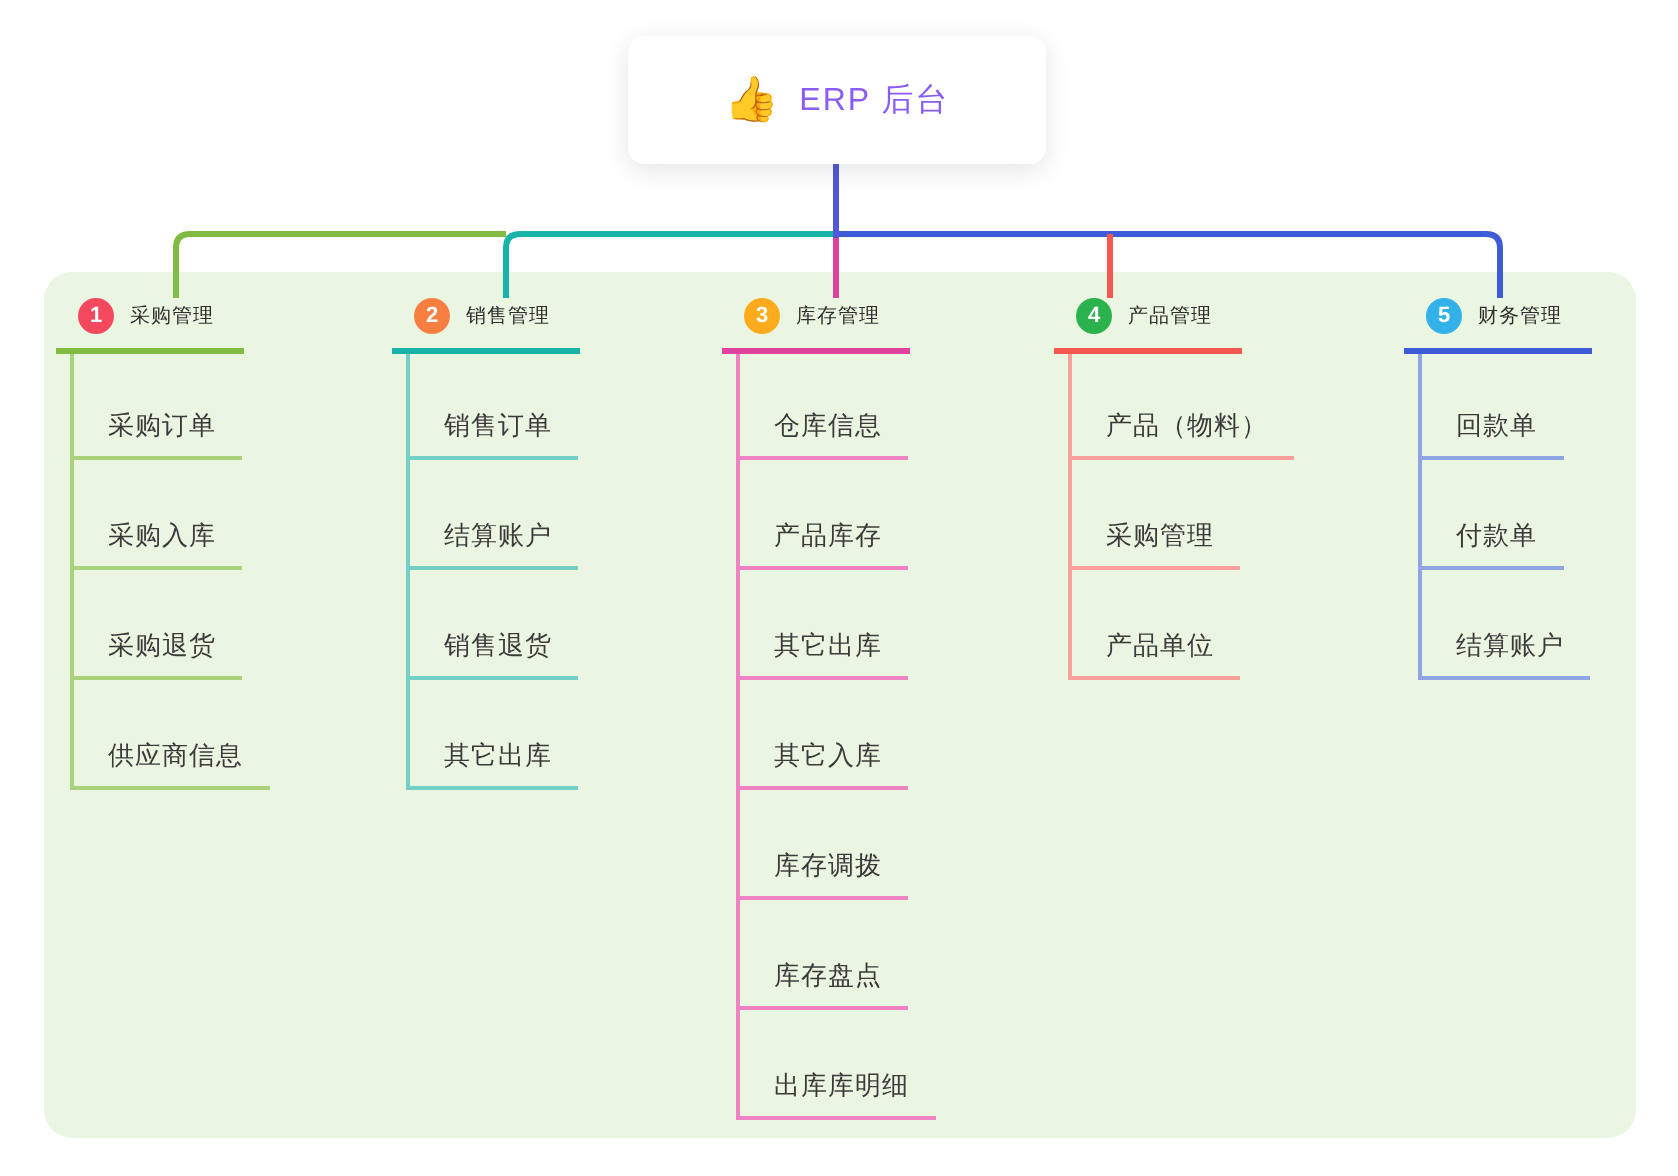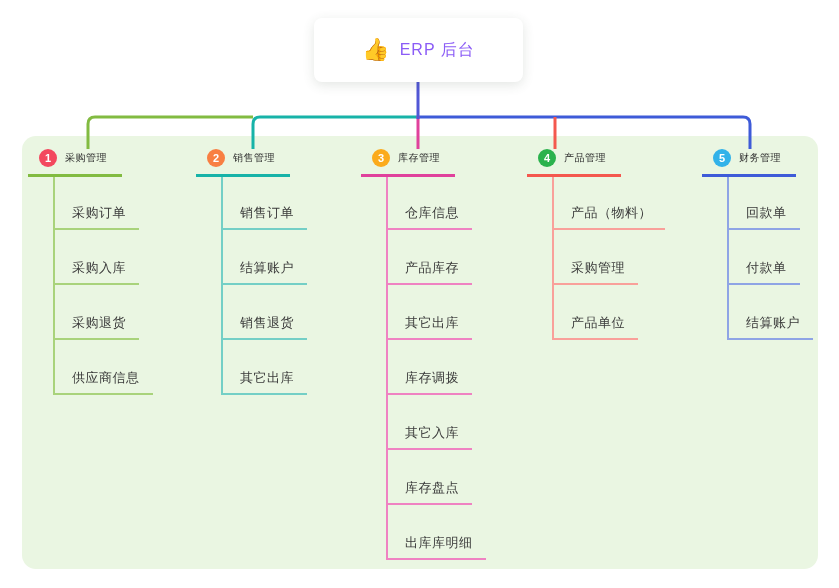--- a/index.html
+++ b/index.html
@@ -80,21 +80,21 @@
     flex: 0 0 18px;
   }
   .topic-label {
     font-size: 10px;
     font-weight: 400;
     color: #2d2d2d;
     letter-spacing: 0.5px;
   }
 
   .children {
-    margin-left: 25px;
+    margin-left: 7px;
     border-left: 2px solid var(--childline);
     width: fit-content;
     text-align: right;
   }
   .child {
     height: 55px;
     width: fit-content;
     display: flex;
     align-items: flex-end;
     padding: 0 13px 6px 17px;
@@ -147,22 +147,22 @@
           <div class="child">销售退货</div>
           <div class="child">其它出库</div>
         </div></div>
       <div class="branch" style="left: 361px; --line: #e0419c; --badge: #fbab1c; --childline: #ef82c2;"><div class="topic">
           <span class="badge">3</span>
           <span class="topic-label">库存管理</span>
         </div><div class="children">
           <div class="child">仓库信息</div>
           <div class="child">产品库存</div>
           <div class="child">其它出库</div>
+          <div class="child">其它入库</div>
           <div class="child">库存调拨</div>
-          <div class="child">其它入库</div>
           <div class="child">库存盘点</div>
           <div class="child">出库库明细</div>
         </div></div>
       <div class="branch" style="left: 527px; --line: #f4584e; --badge: #2bb24d; --childline: #f9a09a;"><div class="topic">
           <span class="badge">4</span>
           <span class="topic-label">产品管理</span>
         </div><div class="children">
           <div class="child">产品（物料）</div>
           <div class="child">采购管理</div>
           <div class="child">产品单位</div>

